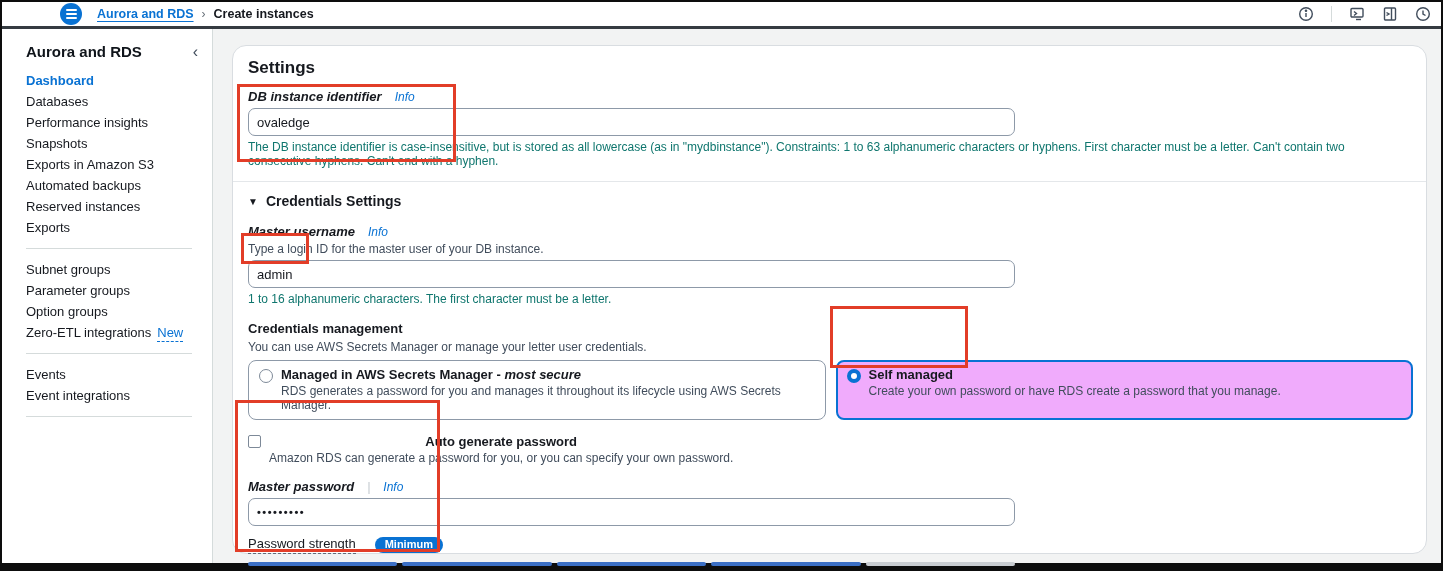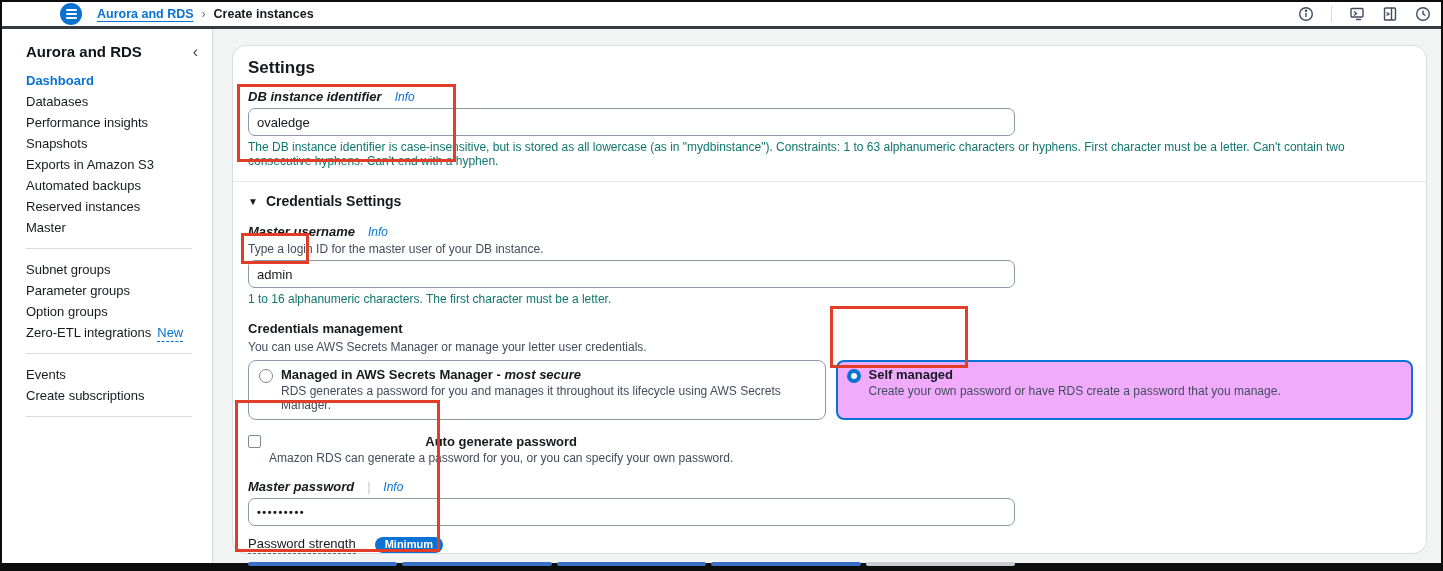--- a/index.html
+++ b/index.html
@@ -163,31 +163,31 @@
         <span class="side-title">Aurora and RDS</span>
         <span class="side-collapse">‹</span>
       </div>
       <div class="side-item active">Dashboard</div>
       <div class="side-item">Databases</div>
       <div class="side-item">Performance insights</div>
       <div class="side-item">Snapshots</div>
       <div class="side-item">Exports in Amazon S3</div>
       <div class="side-item">Automated backups</div>
       <div class="side-item">Reserved instances</div>
-      <div class="side-item">Master</div>
+      <div class="side-item">Exports</div>
       <hr class="side-divider">
       <div class="side-item">Subnet groups</div>
       <div class="side-item">Parameter groups</div>
       <div class="side-item">Option groups</div>
       <div class="side-item">
         <span>Zero-ETL integrations</span><span class="new-badge">New</span>
       </div>
       <hr class="side-divider">
       <div class="side-item">Events</div>
-      <div class="side-item">Create subscriptions</div>
+      <div class="side-item">Event integrations</div>
       <hr class="side-divider">
     </div>
 
     <div class="content">
       <div class="card">
         <h1>Settings</h1>
 
         <div class="label-row">
           <span class="field-label">DB instance identifier</span>
           <a class="info-link">Info</a>

